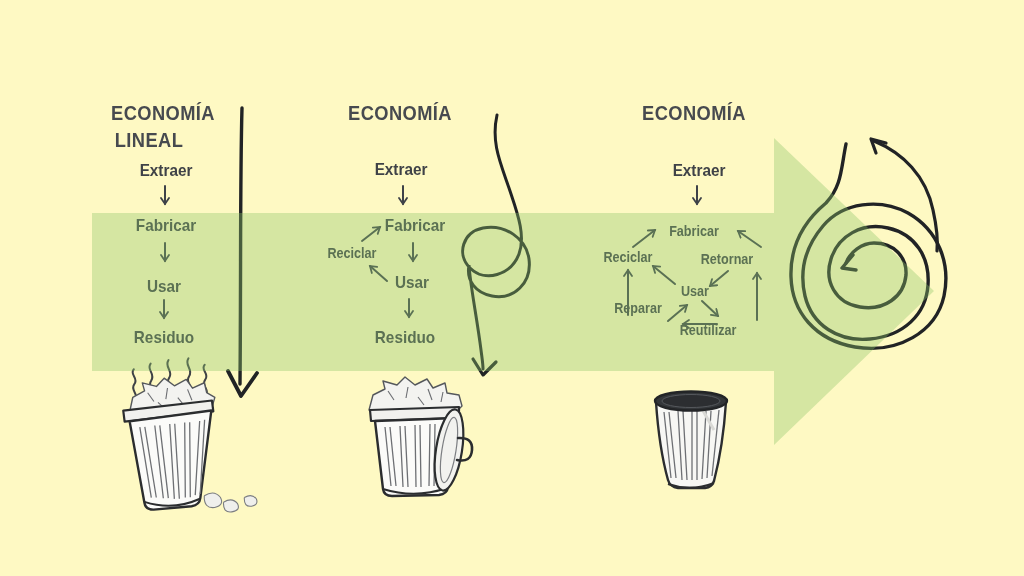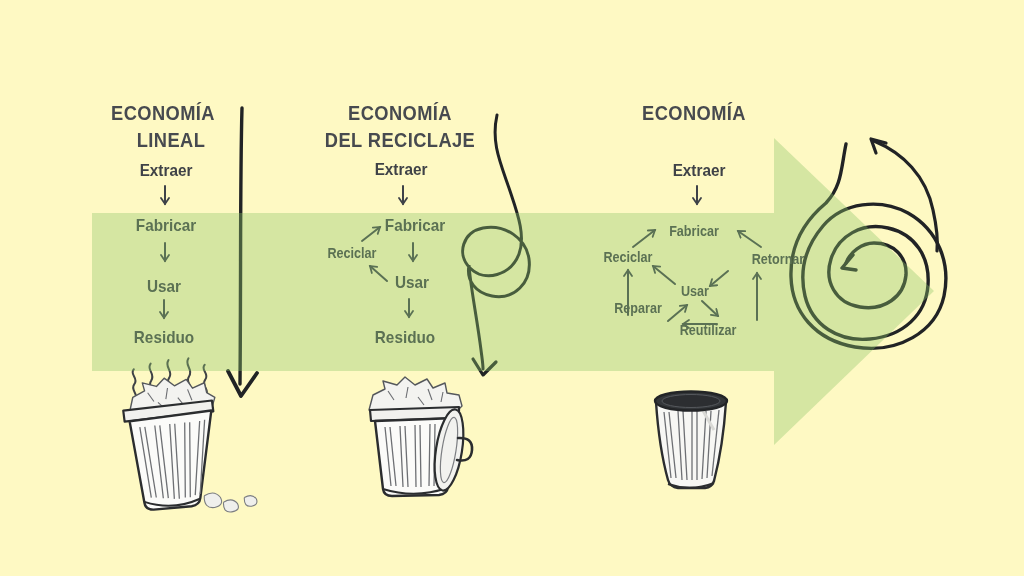--- a/index.html
+++ b/index.html
@@ -162,37 +162,36 @@
         <path d="M719 410 L712 476"></path>
       </g>
       <path d="M702 409 L714 430" stroke="#d9d9d5" stroke-width="3" fill="none"></path>
       <path d="M668 484 Q691 492 714 483" stroke="#2b2d2f" stroke-width="2" fill="none"></path>
       <ellipse cx="691" cy="401" rx="36" ry="9.5" fill="#34373a" stroke="#232527" stroke-width="2.4"></ellipse>
       <ellipse cx="691" cy="401" rx="29" ry="6.5" fill="#2c2e31" stroke="#55585c" stroke-width="1"></ellipse>
     </g>
   </svg>
 
   <div class="lbl title" style="left:163px;top:113px"><span class="cond">ECONOMÍA</span></div>
-  <div class="lbl title" style="left:171px;top:140px"><span class="cond">LINEAL</span></div>
+  <div class="lbl title" style="left:149px;top:140px"><span class="cond">LINEAL</span></div>
   <div class="lbl step" style="left:166px;top:171px"><span class="cond">Extraer</span></div>
   <div class="lbl step" style="left:166px;top:226px"><span class="cond">Fabricar</span></div>
   <div class="lbl step" style="left:164px;top:287px"><span class="cond">Usar</span></div>
   <div class="lbl step" style="left:164px;top:338px"><span class="cond">Residuo</span></div>
 
   <div class="lbl title" style="left:400px;top:113px"><span class="cond">ECONOMÍA</span></div>
-  <div class="lbl title" style="left:400px;top:140px"><span class="cond">DEL RECICLAJE</span></div>
   <div class="lbl step" style="left:401px;top:170px"><span class="cond">Extraer</span></div>
   <div class="lbl step" style="left:415px;top:226px"><span class="cond">Fabricar</span></div>
   <div class="lbl node" style="left:352px;top:253px"><span class="cond">Reciclar</span></div>
   <div class="lbl step" style="left:412px;top:283px"><span class="cond">Usar</span></div>
   <div class="lbl step" style="left:405px;top:338px"><span class="cond">Residuo</span></div>
 
   <div class="lbl title" style="left:694px;top:113px"><span class="cond">ECONOMÍA</span></div>
   <div class="lbl step" style="left:699px;top:171px"><span class="cond">Extraer</span></div>
   <div class="lbl node" style="left:694px;top:231px"><span class="cond">Fabricar</span></div>
   <div class="lbl node" style="left:628px;top:257px"><span class="cond">Reciclar</span></div>
-  <div class="lbl node" style="left:778px;top:259px"><span class="cond">Retornar</span></div>
+  <div class="lbl node" style="left:727px;top:259px"><span class="cond">Retornar</span></div>
   <div class="lbl node" style="left:695px;top:291px"><span class="cond">Usar</span></div>
   <div class="lbl node" style="left:638px;top:308px"><span class="cond">Reparar</span></div>
   <div class="lbl node" style="left:708px;top:330px"><span class="cond">Reutilizar</span></div>
 
   <div id="green-arrow"></div>
 </div>
 
 </body></html>

